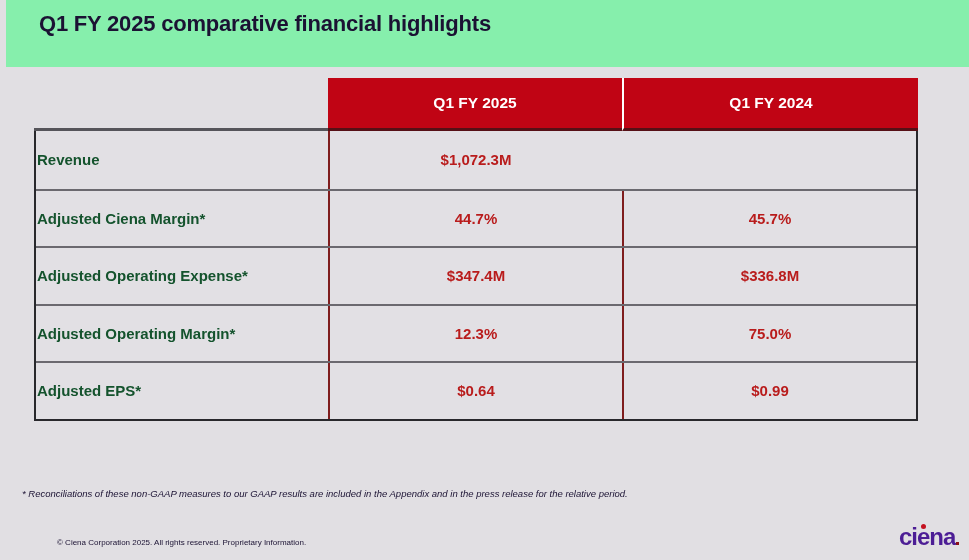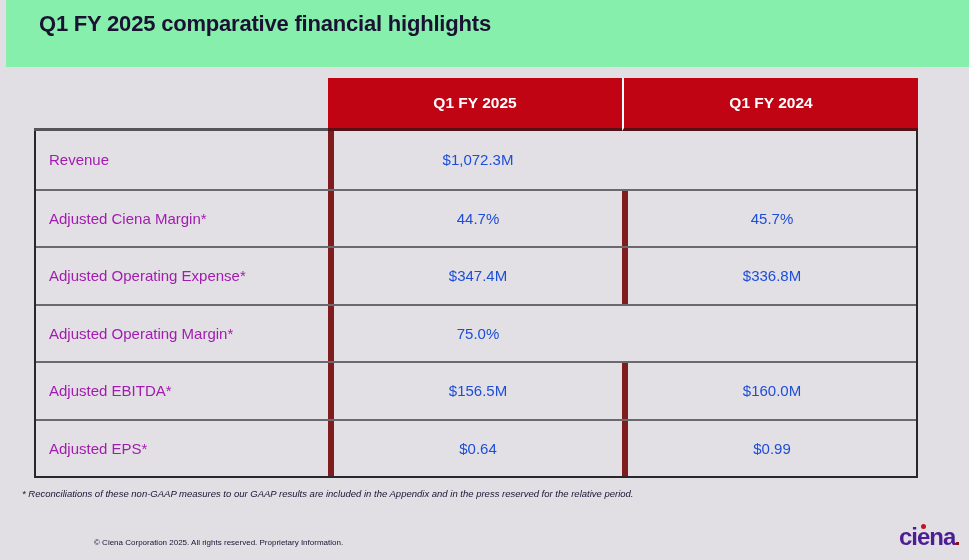--- a/index.html
+++ b/index.html
@@ -35,37 +35,38 @@
   }
   .header-cell.second { border-left:2px solid #FFFFFF; }
 
   .table-body {
     border:2px solid #28282C; border-top:none;
     background:#E2E0E4;
   }
   .t-row { display:grid; grid-template-columns:292px 294px 294px; height:57.5px; }
   .t-row + .t-row { border-top:2px solid #6B696F; }
   .cell-label {
-    display:flex; align-items:center; padding-left:13px;
-    font-size:15px; font-weight:normal; color:#a21caf;
+    display:flex; align-items:center; padding-left:1px;
+    font-size:15px; font-weight:bold; color:#14532d;
   }
   .cell-value {
     display:flex; align-items:center; justify-content:center;
-    font-size:15px; color:#1d4ed8;
-    border-left:6px solid #7f1d1d;
+    font-size:15px; color:#b91c1c;
+    border-left:2px solid #7f1d1d;
+    font-weight:bold;
   }
 
   
   .footnote {
     position:absolute; left:22px; top:488px;
     font-size:9.5px; font-style:italic; color:#1B1233;
   }
   .copyright {
     position:absolute; left:57px; top:538px;
-    font-size:8px; color:#1B1233;margin-left:37px;
+    font-size:8px; color:#1B1233;
   }
 
   
   .logo {
     position:absolute; left:899px; top:523px; width:62px; height:28px;
     color:#4c1d95; font-size:24px; font-weight:bold; letter-spacing:-1px;
   }
   .logo-edot {
     position:absolute; left:22px; top:1px; width:5px; height:5px;
     border-radius:50%; background:#C41220;
@@ -106,39 +107,35 @@
       </div>
 
       <div class="t-row">
         <div class="cell-label">Adjusted Operating Expense*</div>
         <div class="cell-value">$347.4M</div>
         <div class="cell-value">$336.8M</div>
       </div>
 
       <div class="t-row">
         <div class="cell-label">Adjusted Operating Margin*</div>
+        <div class="cell-value">12.3%</div>
         <div class="cell-value">75.0%</div>
       </div>
 
-      <div class="t-row">
-        <div class="cell-label">Adjusted EBITDA*</div>
-        <div class="cell-value">$156.5M</div>
-        <div class="cell-value">$160.0M</div>
-      </div>
 
       <div class="t-row">
         <div class="cell-label">Adjusted EPS*</div>
         <div class="cell-value">$0.64</div>
         <div class="cell-value">$0.99</div>
       </div>
 
     </div>
   </div>
 
-  <div class="footnote">* Reconciliations of these non-GAAP measures to our GAAP results are included in the Appendix and in the press reserved for the relative period.</div>
+  <div class="footnote">* Reconciliations of these non-GAAP measures to our GAAP results are included in the Appendix and in the press release for the relative period.</div>
 
   <div class="copyright">© Ciena Corporation 2025. All rights reserved. Proprietary Information.</div>
 
   <div class="logo">
     <span>ciena</span>
     <span class="logo-edot"></span>
     <span class="logo-period"></span>
   </div>
 
 </div>

